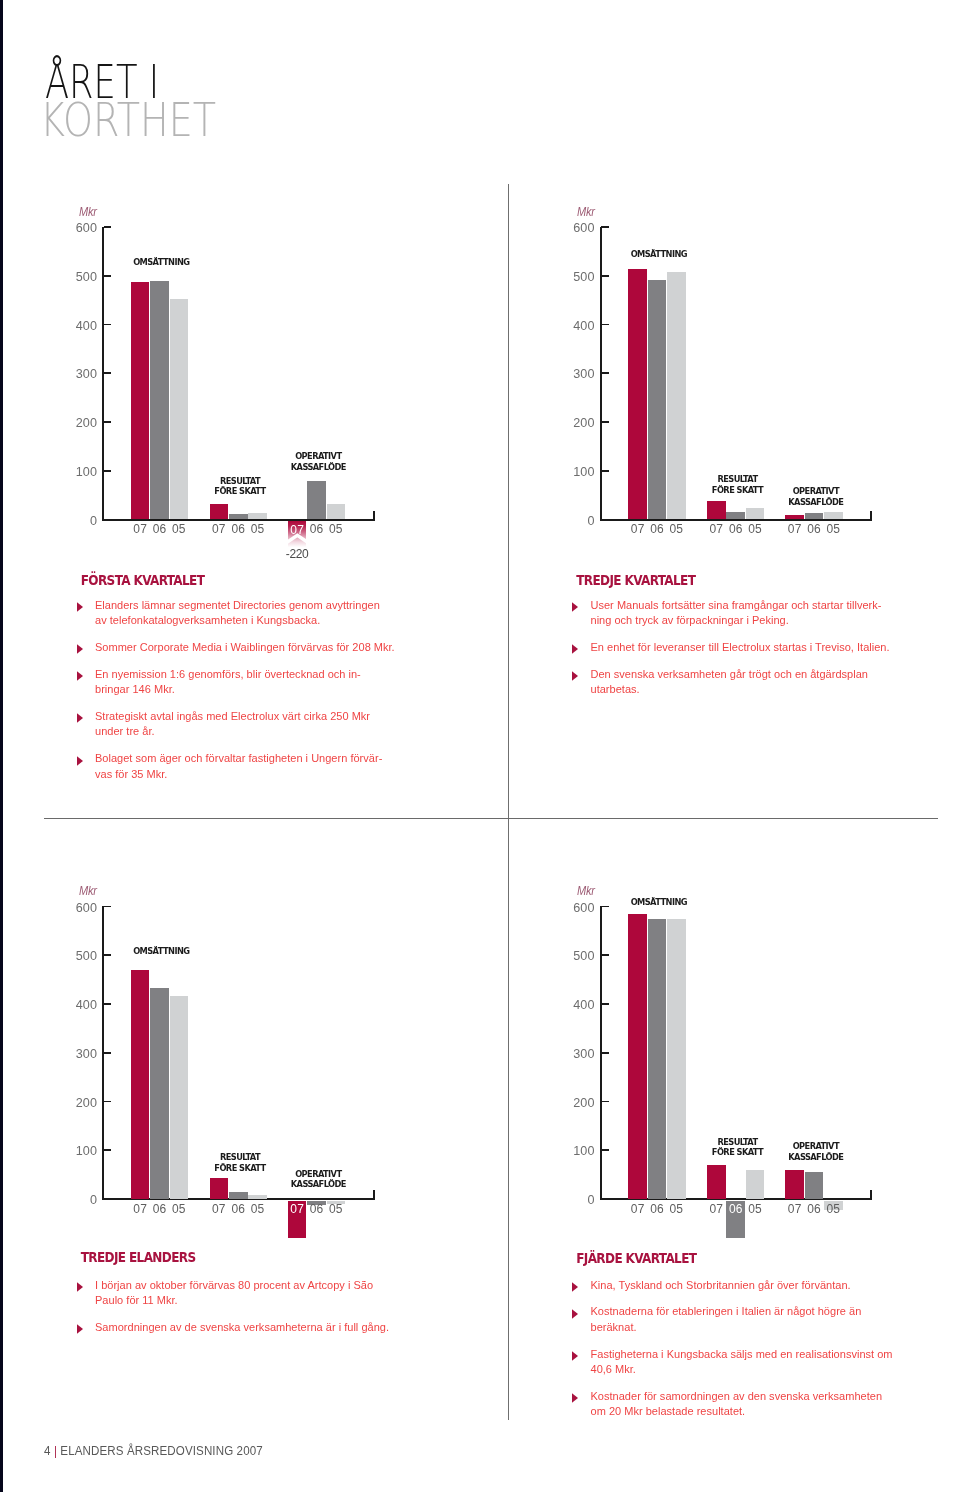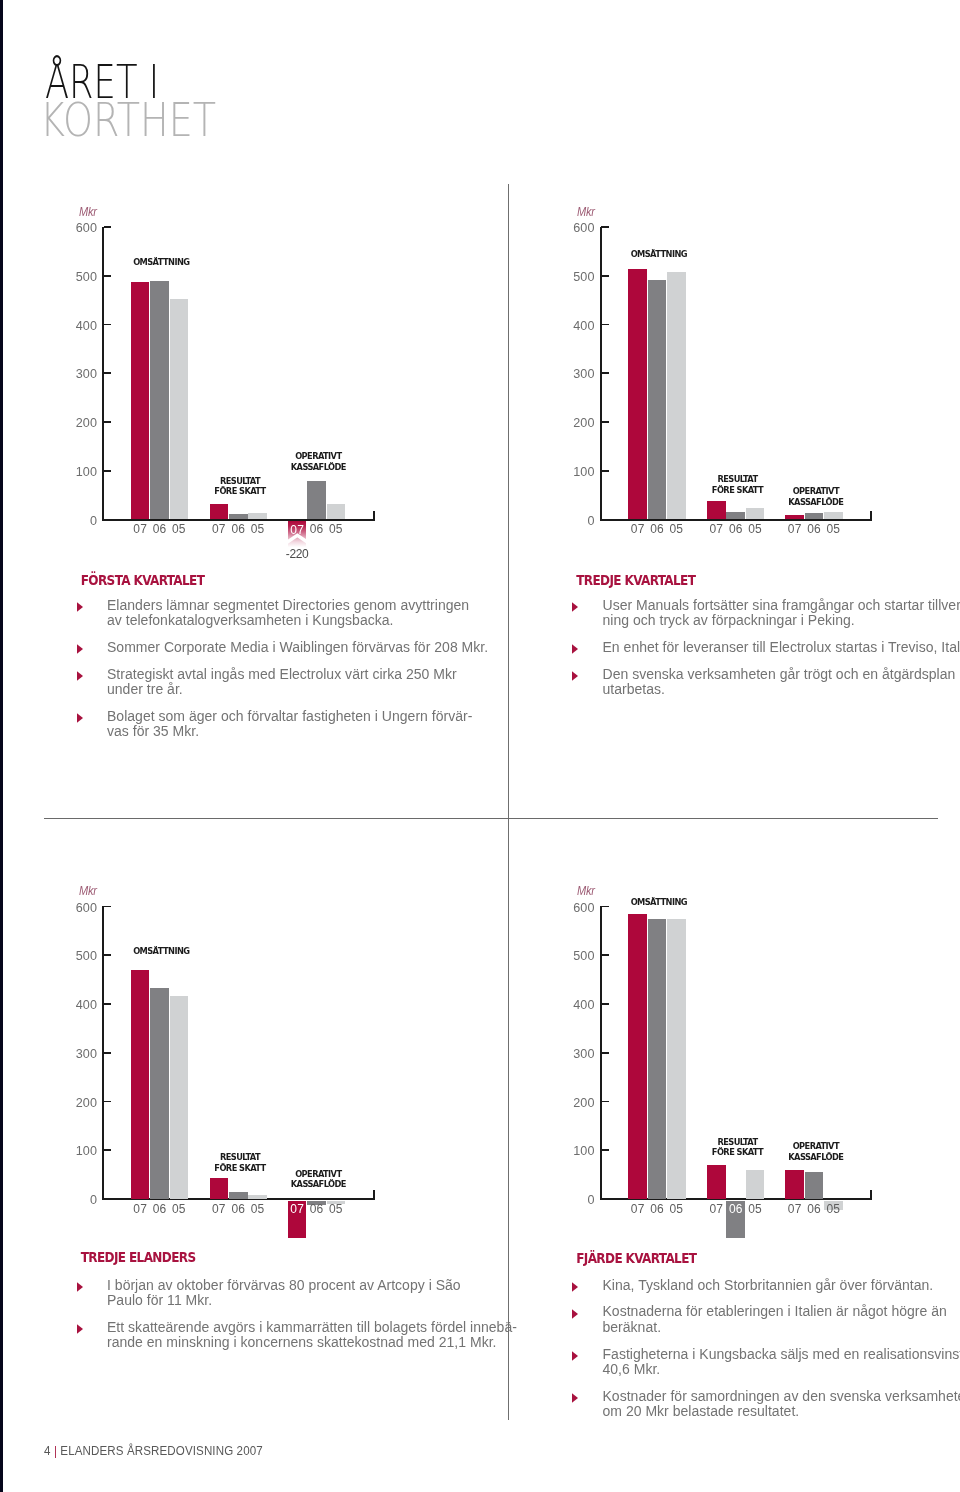--- a/index.html
+++ b/index.html
@@ -43,21 +43,21 @@
   .xlbl{position:absolute;font-size:12px;color:#5e5e5e;text-align:center;letter-spacing:0.1px;}
   .xlbl.onbar{color:#ffffff;}
   .neglbl{position:absolute;font-size:12px;color:#4a4a4a;text-align:center;letter-spacing:-0.35px;}
 
   
   .qhead{position:absolute;font-size:13.4px;font-weight:bold;color:#a8123f;letter-spacing:-0.62px;
          font-family:"DejaVu Sans Condensed","DejaVu Sans",sans-serif;padding-left:6px;}
   .bullets{position:absolute;}
   .bullet{position:relative;margin-bottom:11.3px;}
   .bullet .tri{position:absolute;left:0.7px;top:4.4px;width:7px;height:11px;}
-  .bullet .txt{display:block;margin-left:31px;font-size:14px;color:#737373;line-height:15.5px;letter-spacing:0.02px;white-space:nowrap;}
+  .bullet .txt{display:block;margin-left:19px;font-size:11px;color:#ef4444;line-height:15.5px;letter-spacing:0.02px;white-space:nowrap;}
 
   
   .footer{left:43.7px;top:1444px;font-size:13.2px;line-height:14px;color:#585858;letter-spacing:0.12px;
           transform:scaleX(0.878);transform-origin:0 0;white-space:nowrap;
           font-family:"Liberation Sans",sans-serif;}
   .footer .sep{color:#ad2a4e;}
 </style>
 </head>
 <body>
 
@@ -253,20 +253,26 @@
         <div class="bullet">
           <svg class="tri" viewBox="0 0 7 11">
             <polygon points="0,0.35 6,5.0 0,9.65" fill="#a8123f"></polygon>
           </svg>
           <span class="txt">Sommer Corporate Media i Waiblingen förvärvas för 208 Mkr.</span>
         </div>
         <div class="bullet">
           <svg class="tri" viewBox="0 0 7 11">
             <polygon points="0,0.35 6,5.0 0,9.65" fill="#a8123f"></polygon>
           </svg>
+          <span class="txt">En nyemission 1:6 genomförs, blir övertecknad och in-<br>bringar 146 Mkr.</span>
+        </div>
+        <div class="bullet">
+          <svg class="tri" viewBox="0 0 7 11">
+            <polygon points="0,0.35 6,5.0 0,9.65" fill="#a8123f"></polygon>
+          </svg>
           <span class="txt">Strategiskt avtal ingås med Electrolux värt cirka 250 Mkr<br>under tre år.</span>
         </div>
         <div class="bullet">
           <svg class="tri" viewBox="0 0 7 11">
             <polygon points="0,0.35 6,5.0 0,9.65" fill="#a8123f"></polygon>
           </svg>
           <span class="txt">Bolaget som äger och förvaltar fastigheten i Ungern förvär-<br>vas för 35 Mkr.</span>
         </div>
       </div>
     </div>
@@ -299,21 +305,21 @@
         <div class="bullet">
           <svg class="tri" viewBox="0 0 7 11">
             <polygon points="0,0.35 6,5.0 0,9.65" fill="#a8123f"></polygon>
           </svg>
           <span class="txt">I början av oktober förvärvas 80 procent av Artcopy i São<br>Paulo för 11 Mkr.</span>
         </div>
         <div class="bullet">
           <svg class="tri" viewBox="0 0 7 11">
             <polygon points="0,0.35 6,5.0 0,9.65" fill="#a8123f"></polygon>
           </svg>
-          <span class="txt">Ett skatteärende avgörs i kammarrätten till bolagets fördel innebä-<br>rande en minskning i koncernens skattekostnad med 21,1 Mkr.</span>
+          <span class="txt">Samordningen av de svenska verksamheterna är i full gång.</span>
         </div>
       </div>
     </div>
     <div>
       <div class="qhead" style="left:570.2px;top:1251px">FJÄRDE KVARTALET</div>
       <div class="bullets" style="left:571.5px;top:1277.5px;width:400px">
         <div class="bullet">
           <svg class="tri" viewBox="0 0 7 11">
             <polygon points="0,0.35 6,5.0 0,9.65" fill="#a8123f"></polygon>
           </svg>

